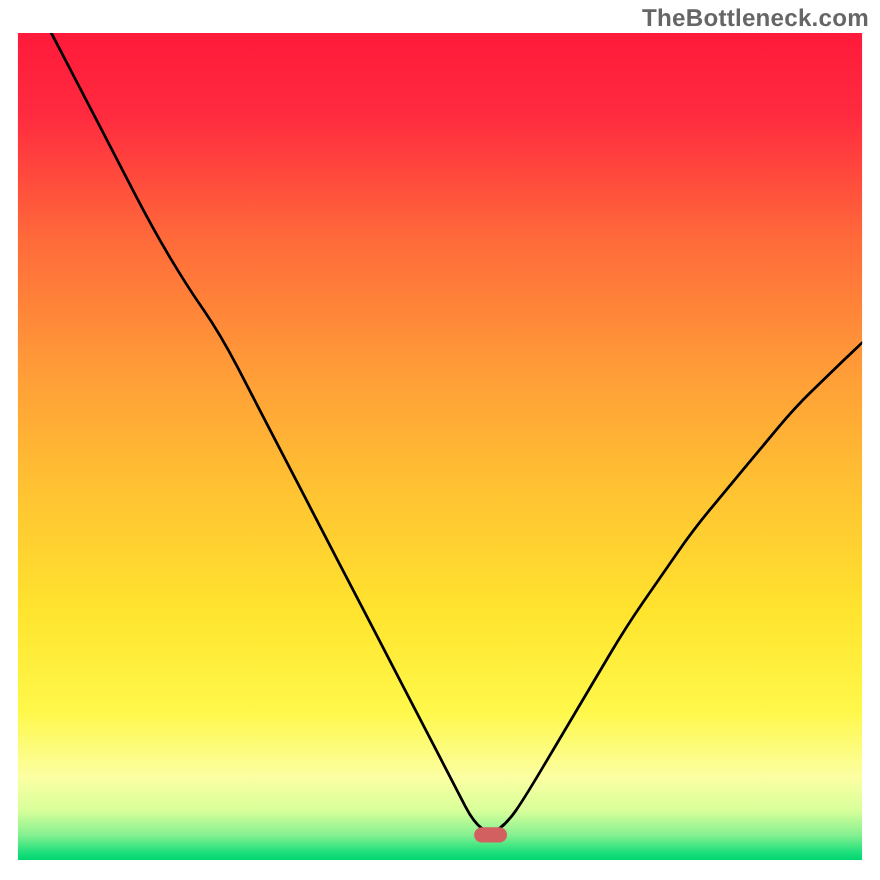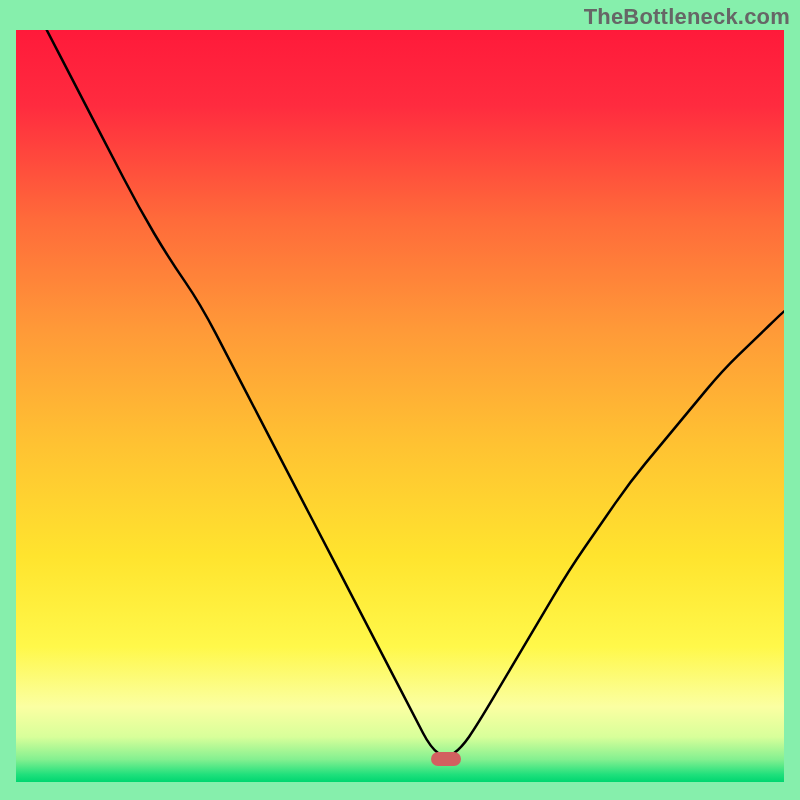--- a/index.html
+++ b/index.html
@@ -7,21 +7,21 @@
     padding: 0;
     width: 800px;
     height: 800px;
     background: #000000;
     overflow: hidden;
   }
   .container {
     position: relative;
     width: 800px;
     height: 800px;
-    background: #86efac;
+    background: #ffffff;
   }
   .attribution {
     position: absolute;
     top: 4px;
     right: 10px;
     color: #666666;
     font-family: Arial, Helvetica, sans-serif;
     font-size: 22px;
     font-weight: bold;
     letter-spacing: 0.2px;

